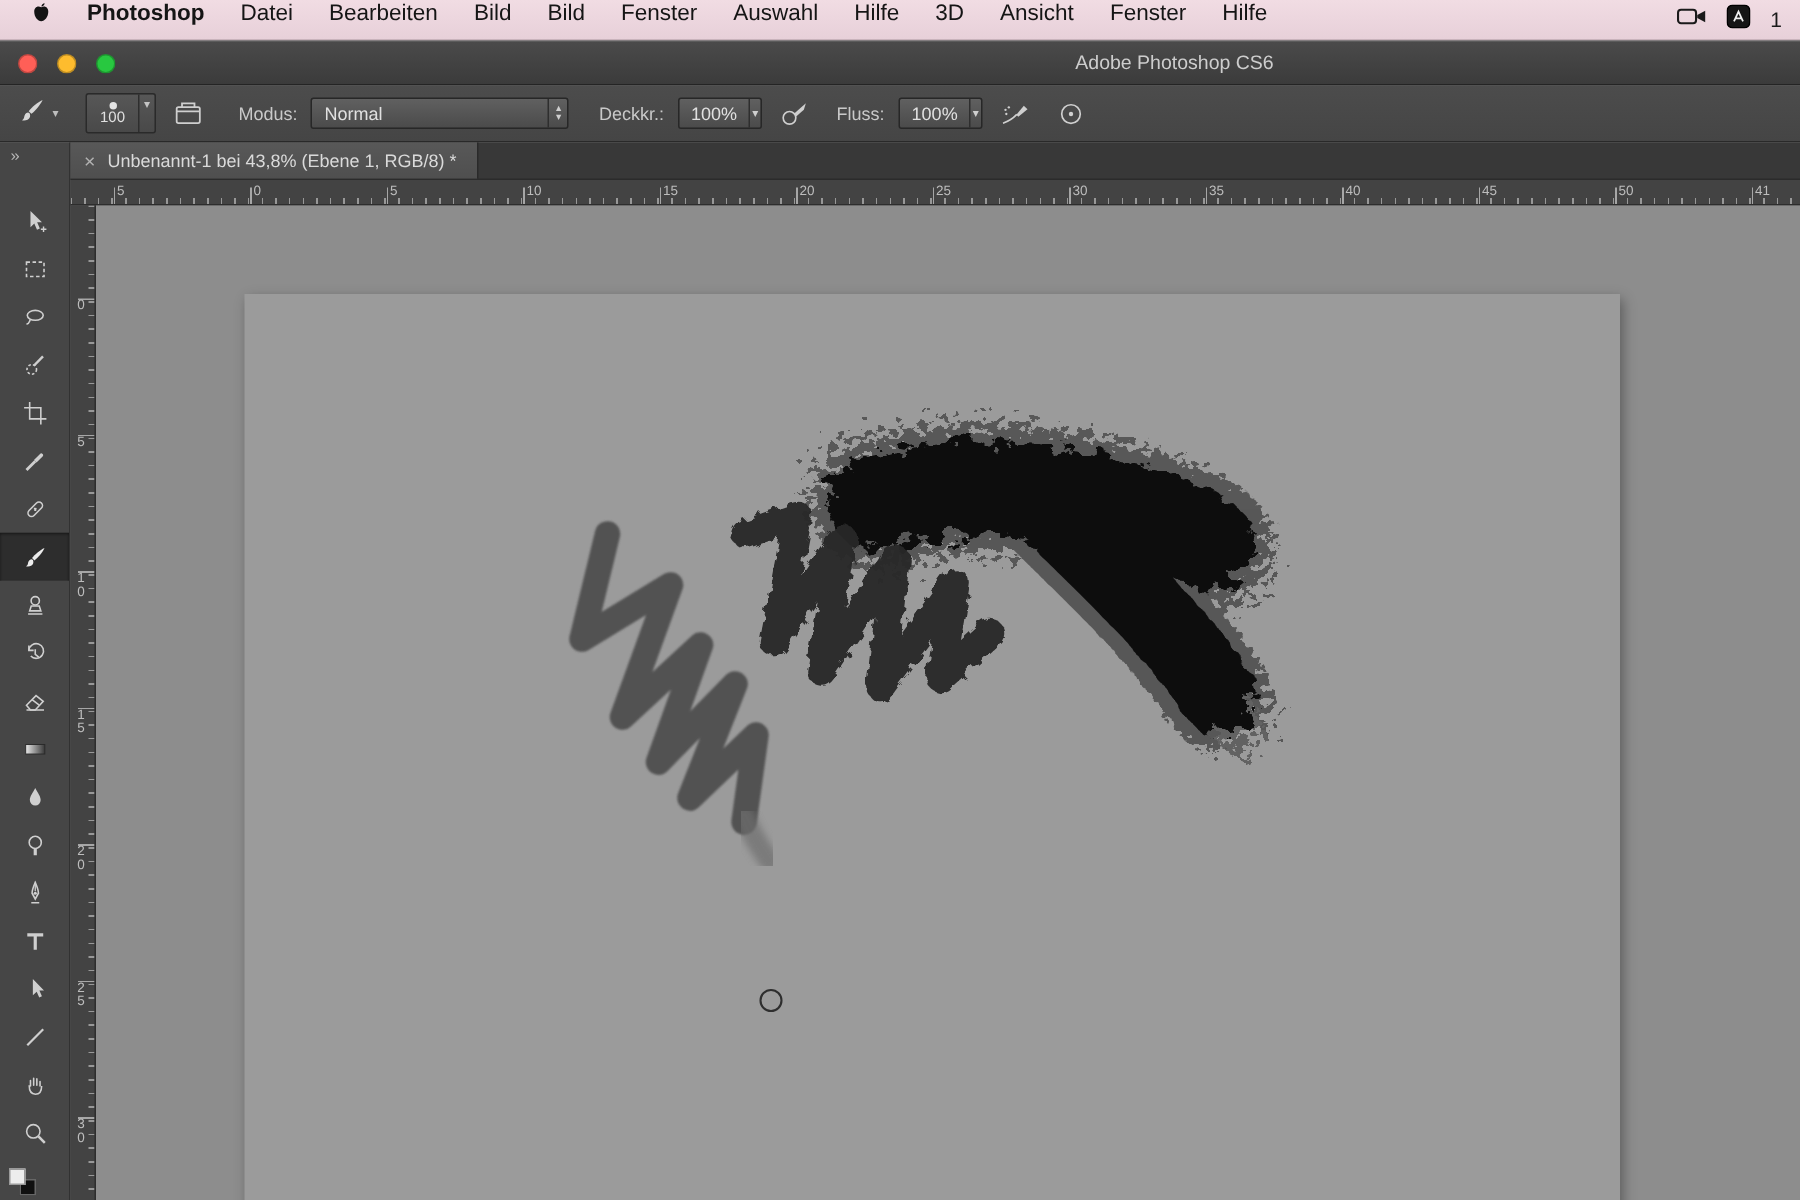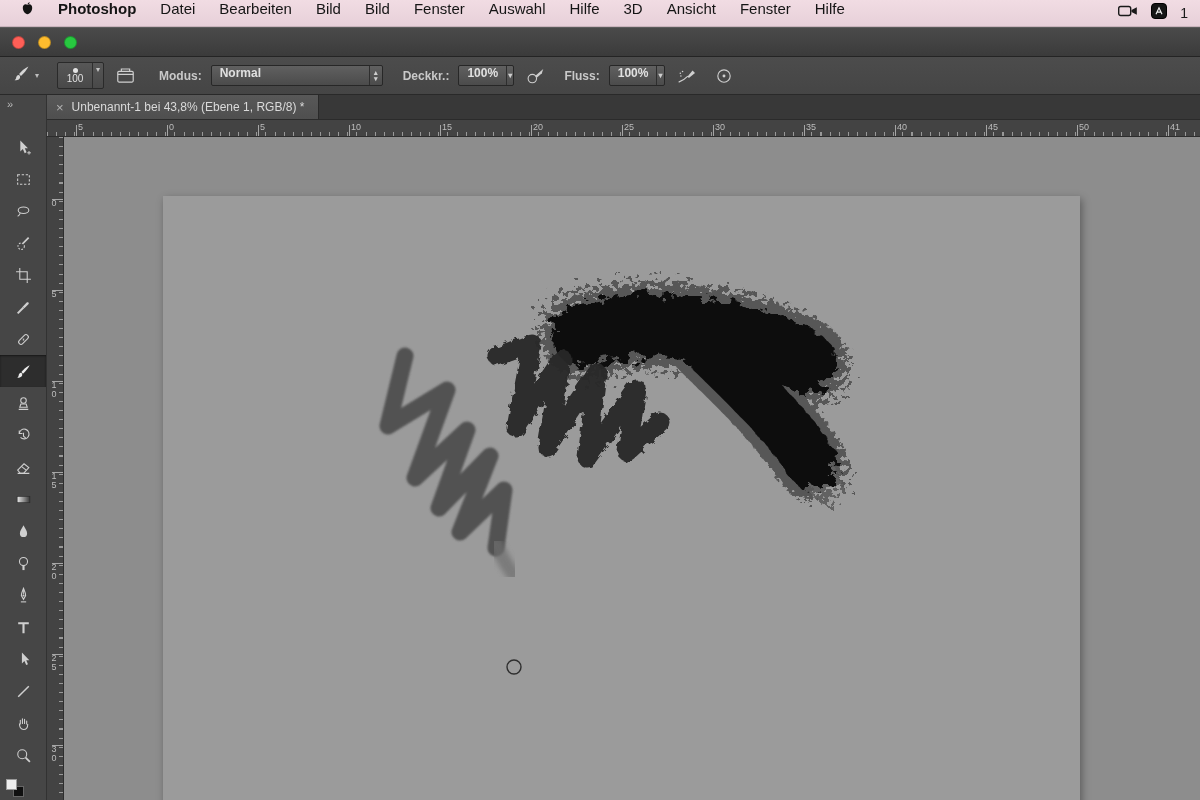--- a/index.html
+++ b/index.html
@@ -37,38 +37,38 @@
   #win-title { position:absolute; top:0; left:366px; right:0; height:28px; line-height:28px;
     text-align:center; font-size:13px; color:#cdcdcd; }
 
   
   #optionsbar {
     position:absolute; top:57px; left:0; width:1200px; height:38px;
     background:linear-gradient(#4c4c4c,#454545);
     border-bottom:1px solid #292929;
     display:flex; align-items:center; padding:0 12px;
   }
-  .opt-label { color:#c9c9c9; font-size:12px; white-space:nowrap;font-weight:bold; }
+  .opt-label { color:#c9c9c9; font-size:12px; white-space:nowrap; }
   .obtn { display:flex; align-items:center; justify-content:center; }
   .tool-display { display:flex; align-items:center; gap:4px; margin-right:18px; }
   .mini-arrow { font-size:8px; color:#bdbdbd; }
   .preset {
     height:27px; width:47px; margin-right:12px; display:flex; align-items:stretch;
     background:linear-gradient(#575757,#494949); border:1px solid #2a2a2a; border-radius:2px;
   }
   .preset-main { flex:1; display:flex; flex-direction:column; align-items:center; justify-content:center; gap:1px;text-align:center; }
   .dot { width:5px; height:5px; border-radius:50%; background:#e4e4e4; }
   .preset-size { font-size:10px; color:#e0e0e0; line-height:10px; }
   .preset-arrow { width:11px; display:flex; align-items:flex-start; justify-content:center;
     font-size:8px; color:#c4c4c4; border-left:1px solid #2e2e2e; padding-top:2px; }
   .panel-toggle { margin-right:24px; }
   .dropdown {
     height:21px; background:linear-gradient(#606060,#4b4b4b);
     border:1px solid #272727; border-radius:2px;
-    display:flex; color:#e0e0e0; font-size:12px;font-weight:bold;
+    display:flex; align-items:center; color:#e0e0e0; font-size:12px;
   }
   .dropdown .val { padding:0 8px; flex:1; white-space:nowrap; }
   .stepper { width:13px; height:100%; border-left:1px solid #2e2e2e;
     display:flex; flex-direction:column; align-items:center; justify-content:center;
     font-size:7px; line-height:6px; color:#cfcfcf; }
   .dd-arrow { width:13px; height:100%; border-left:1px solid #2e2e2e;
     display:flex; align-items:center; justify-content:center; font-size:8px; color:#cfcfcf; }
   #mode-dd { width:172px; margin:0 20px 0 9px; }
   .dd-small { width:56px; margin:0 12px 0 9px; }
   .ob-icon { margin-right:18px; }
@@ -163,20 +163,21 @@
         </svg>
     </span>
     <span class="status-count">1</span>
   </span>
 </div>
 
 <div id="titlebar">
   <span class="traffic" id="tl-red"></span>
   <span class="traffic" id="tl-yellow"></span>
   <span class="traffic" id="tl-green"></span>
+  <span id="win-title">Adobe Photoshop CS6</span>
 </div>
 
 <div id="optionsbar">
   <span class="tool-display obtn">
     <span>
       <svg width="19" height="19" viewBox="0 0 16 16">
           <path d="M13.8 2.2c-2.8 1.2-6.2 4.2-7.8 6.3l1.5 1.5C9.6 8.4 12.6 5 13.8 2.2z" fill="#d6d6d6"></path>
           <path d="M5.6 9.2c-1.3.2-2 1.2-2.2 2.9-.1.7-.5 1.2-1.2 1.5 1.7.5 3.8-.1 4.4-1.5.4-.9.2-1.9-.2-2.5z" fill="#d6d6d6"></path>
         </svg>
     </span>

